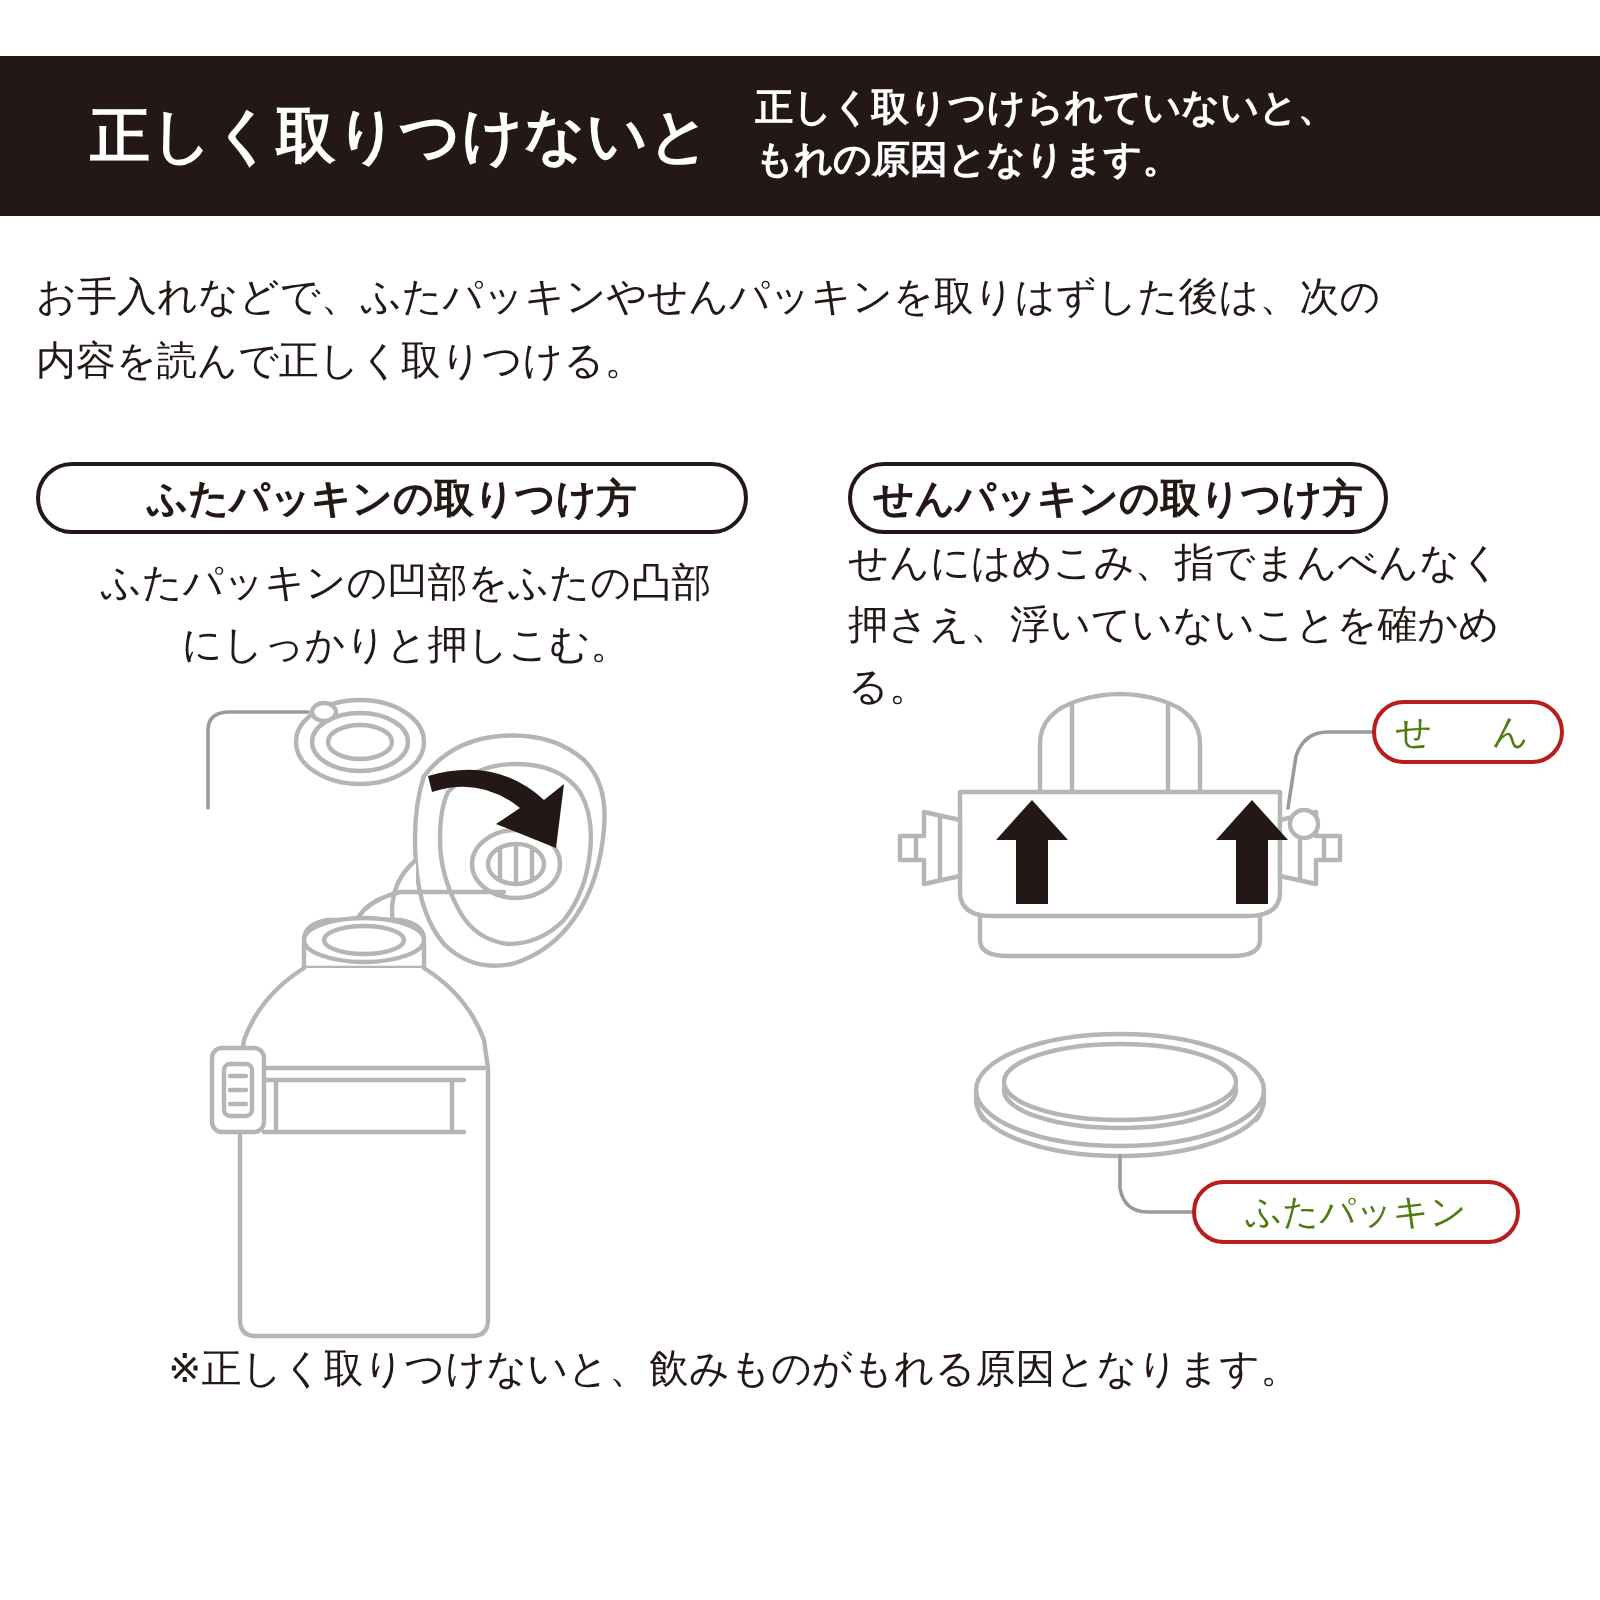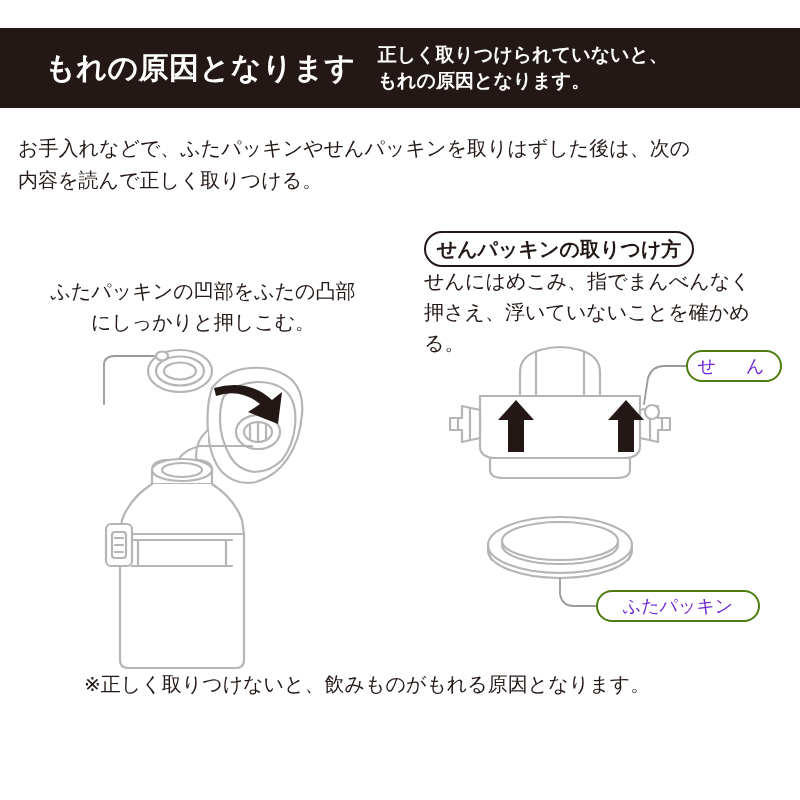--- a/index.html
+++ b/index.html
@@ -89,29 +89,29 @@
     color: #231815;
     white-space: pre-line;
   }
   #sec-body-lid { left: 18px; top: 276px; width: 370px; text-align: center; }
   #sec-body-stopper { left: 424px; top: 266px; width: 350px; }
 
   
   .callout {
     position: absolute;
     box-sizing: border-box;
-    border: 2px solid #4d7c0f;
+    border: 2px solid #b91c1c;
     border-radius: 18px;
     background: #ffffff;
     height: 32px;
     display: flex;
     align-items: center;
     justify-content: center;
     font-size: 18px;
-    color: #6d28d9;
+    color: #4d7c0f;
     padding: 0 12px;
     white-space: nowrap;
   }
   #callout-lid-packing { left: 18px; top: 404px; width: 166px; }
   #callout-sen        { left: 686px; top: 350px; width: 96px; letter-spacing: 6px; }
   #callout-sen-packing{ left: 596px; top: 590px; width: 164px; }
 
   
   .footer-note {
     position: absolute;
@@ -132,28 +132,29 @@
     height: 800px;
     pointer-events: none;
   }
 </style>
 </head>
 <body>
 
 <div class="page">
 
   <div class="header">
-    <div class="header-title">もれの原因となります</div>
+    <div class="header-title">正しく取りつけないと</div>
     <div class="header-sub">正しく取りつけられていないと、
 もれの原因となります。</div>
   </div>
 
   <div class="intro">お手入れなどで、ふたパッキンやせんパッキンを取りはずした後は、次の
 内容を読んで正しく取りつける。</div>
 
+  <div class="sec-head" id="sec-head-lid">ふたパッキンの取りつけ方</div>
   <div class="sec-body" id="sec-body-lid">ふたパッキンの凹部をふたの凸部
 にしっかりと押しこむ。</div>
 
   <div class="sec-head" id="sec-head-stopper">せんパッキンの取りつけ方</div>
   <div class="sec-body" id="sec-body-stopper">せんにはめこみ、指でまんべんなく
 押さえ、浮いていないことを確かめ
 る。</div>
 
   <svg class="art" viewBox="0 0 800 800">
     <g stroke="#b5b5b6" fill="none" stroke-width="2.2" stroke-linejoin="round" stroke-linecap="round">

